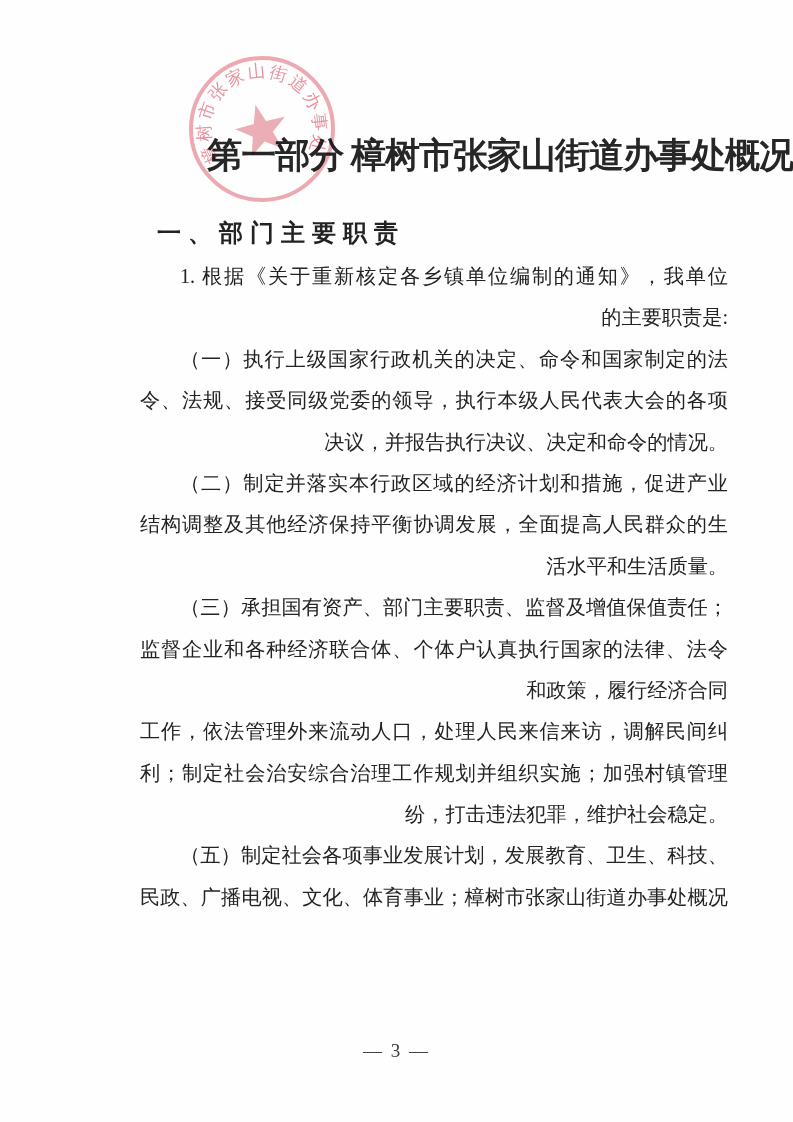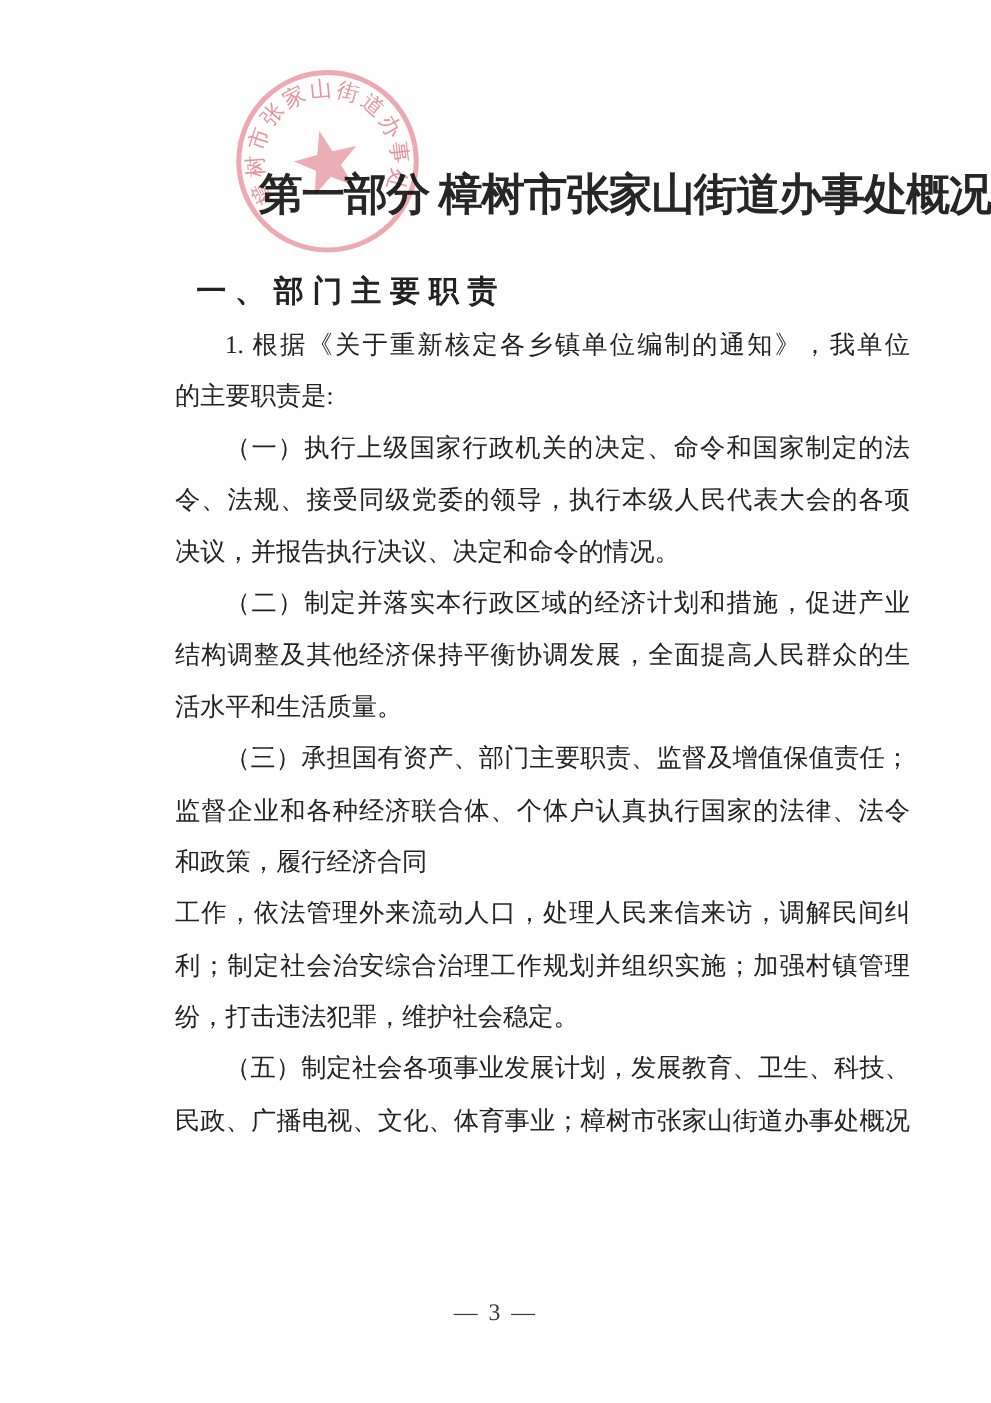--- a/index.html
+++ b/index.html
@@ -52,20 +52,21 @@
     position: absolute; left: 93px; top: 256px;
     width: 588px;
     font-size: 20.2px;
     color: #232323;
     margin-left: 47px;
   }
   .line {
     height: 41.4px;
     line-height: 41.4px;
     overflow: visible;
+    text-align: right;
   }
   .line.full {
     text-align: justify;
     text-align-last: justify;
     -moz-text-align-last: justify;
   }
   .line.first { text-indent: 40px; }
   .page-number {
     position: absolute; left: 0; top: 1040px;
     width: 100%;

